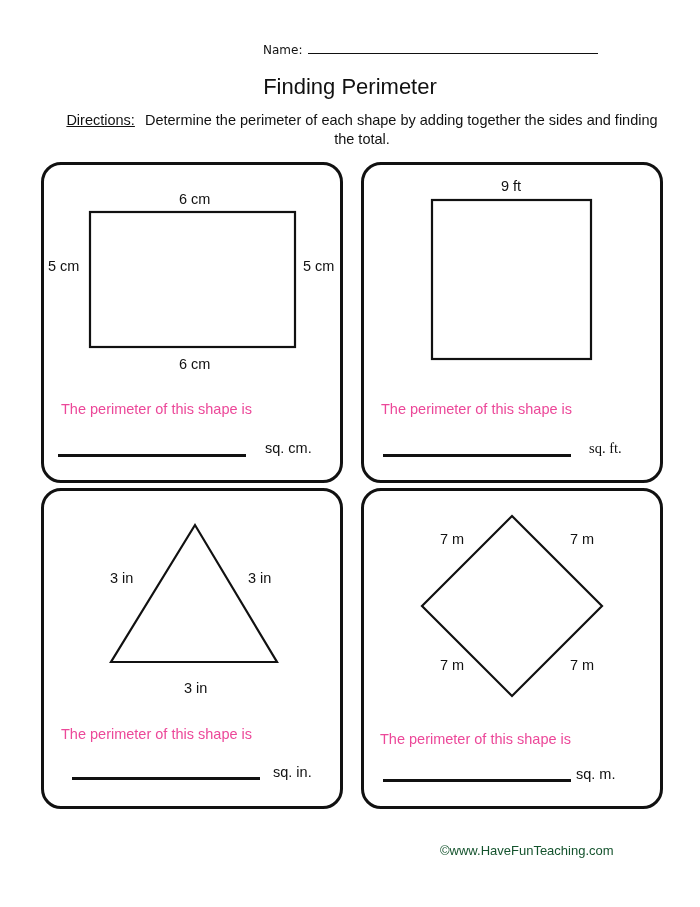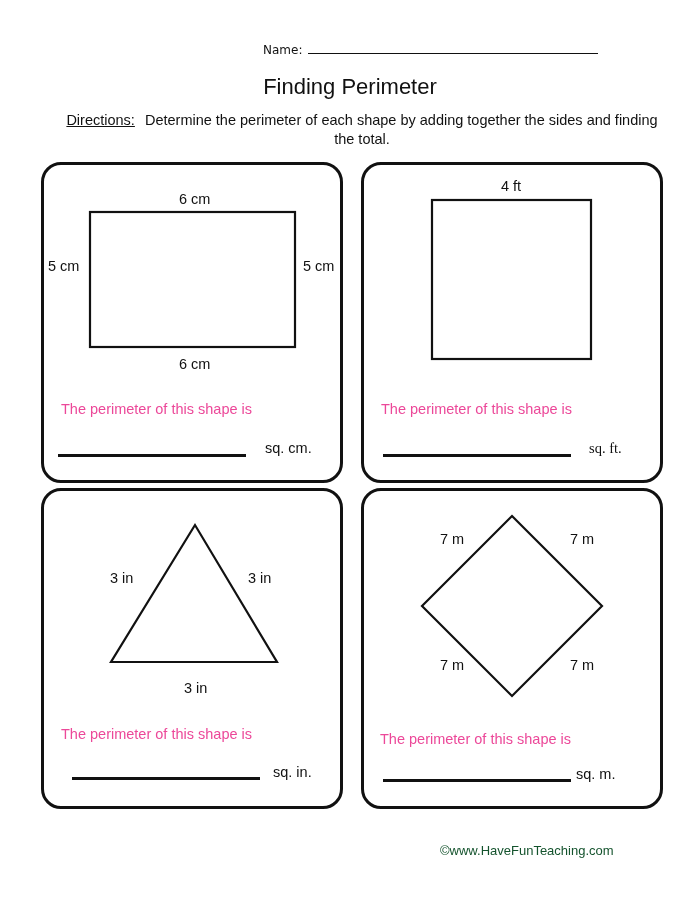--- a/index.html
+++ b/index.html
@@ -68,21 +68,21 @@
   <span class="lbl" style="left:135px; top:191px;">6 cm</span>
   <span class="prompt" style="left:17px; top:236px;">The perimeter of this shape is</span>
   <div class="answer-line" style="left:14px; top:289px; width:188px;"></div>
   <span class="unit" style="left:214px; top:275px;">sq. cm.</span>
 </div>
 
 <div class="card" style="left:361px; top:162px;">
   <svg class="shape" width="302" height="321">
     <rect x="68" y="35" width="159" height="159" fill="none" stroke="#111" stroke-width="2.2"></rect>
   </svg>
-  <span class="lbl" style="left:137px; top:13px;">4 ft</span>
+  <span class="lbl" style="left:137px; top:13px;">9 ft</span>
   <span class="prompt" style="left:17px; top:236px;">The perimeter of this shape is</span>
   <div class="answer-line" style="left:19px; top:289px; width:188px;"></div>
   <span class="unit" style="left:218px; top:275px;font-family:Liberation Serif, serif;">sq. ft.</span>
 </div>
 
 <div class="card" style="left:41px; top:488px;">
   <svg class="shape" width="302" height="321">
     <polygon points="151,34 67,171 233,171" fill="none" stroke="#111" stroke-width="2.2" stroke-linejoin="miter"></polygon>
   </svg>
   <span class="lbl" style="left:66px; top:79px;">3 in</span>

